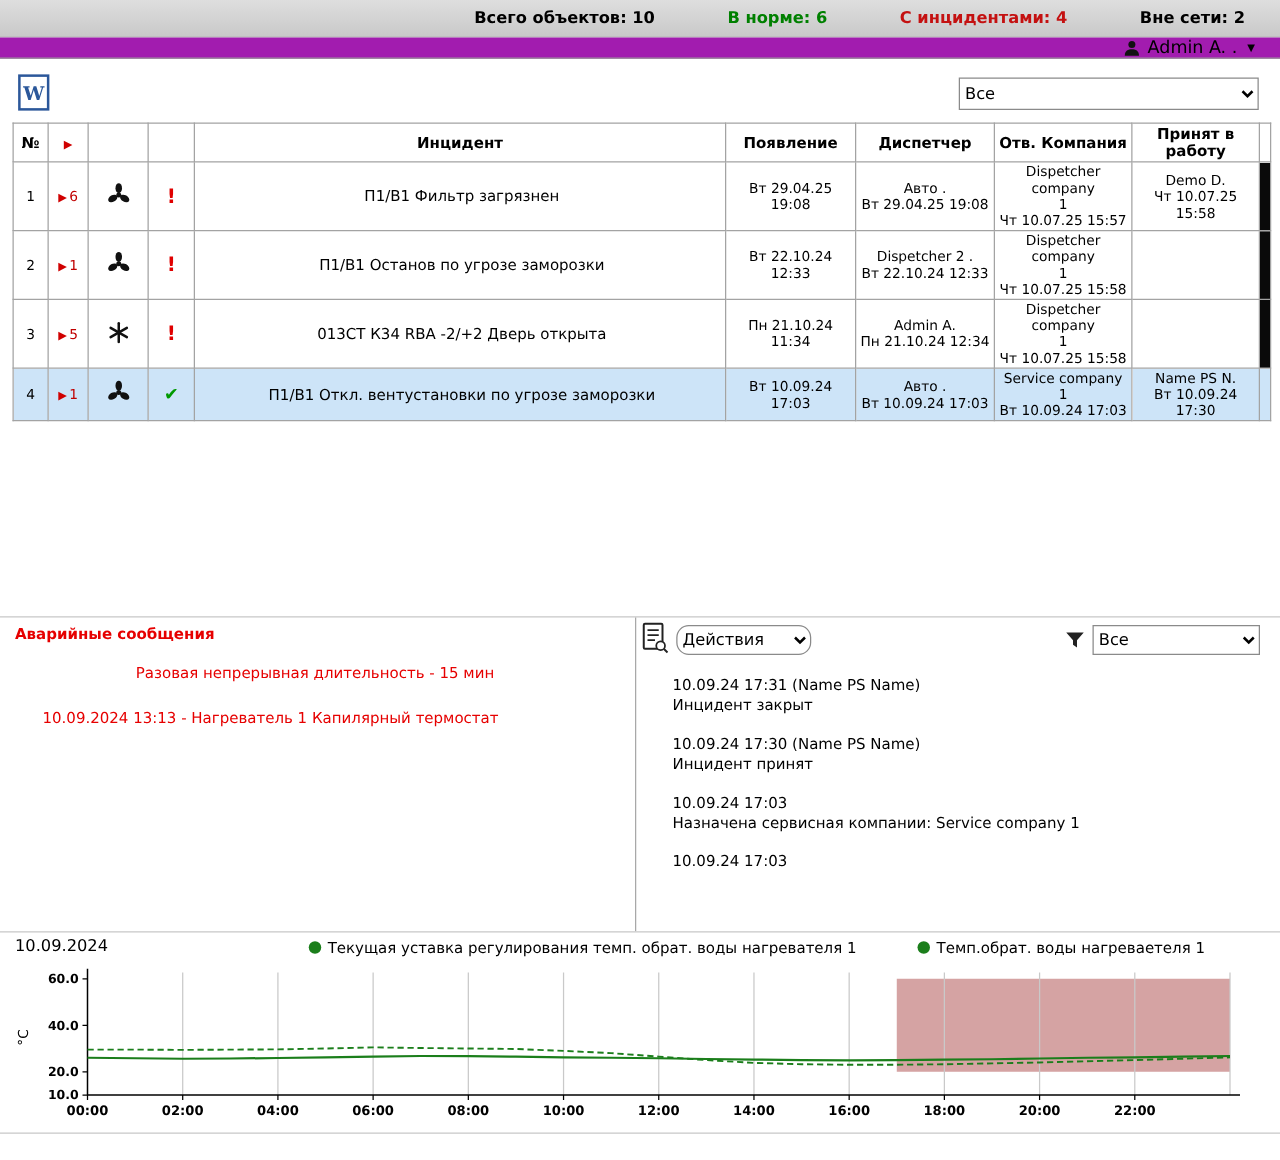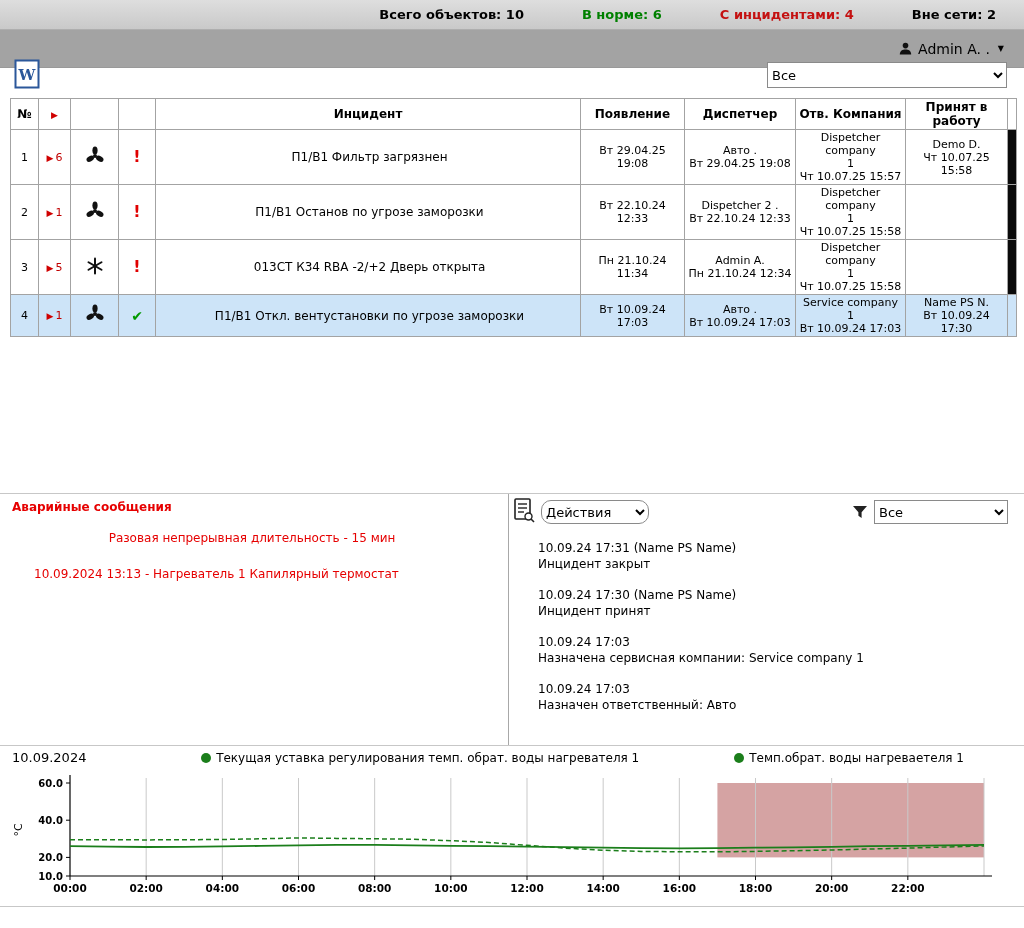--- a/index.html
+++ b/index.html
@@ -8,23 +8,23 @@
 
   
   .topbar{position:absolute;top:0;left:0;width:100%;height:30px;box-sizing:border-box;
           background:linear-gradient(#dedede,#c9c9c9);border-bottom:1px solid #aeaeae;
           display:flex;align-items:center;justify-content:flex-end;gap:58px;padding-right:28px;
           font-size:13px;font-weight:bold;}
   .stat-ok{color:#008000;}
   .stat-incidents{color:#c41111;}
 
   
-  .userbar{position:absolute;top:30px;left:0;width:100%;height:38px;box-sizing:border-box;
+  .userbar{position:absolute;top:30px;left:0;width:100%;height:17px;box-sizing:border-box;
            border-bottom:1px solid #999;display:flex;align-items:center;justify-content:flex-end;
-           padding-right:20px;font-size:14px;background:#a3a3a3;text-align:center;}
+           padding-right:20px;font-size:14px;background:#a21caf;text-align:center;}
   .user-menu{display:flex;align-items:center;gap:6px;cursor:pointer;}
   .caret{font-size:8px;margin-left:2px;}
 
   
   .word-btn{position:absolute;top:59px;left:14px;width:26px;height:30px;cursor:pointer;}
   .toolbar-select{position:absolute;top:62px;right:17px;width:240px;height:26px;font-size:13px;
                   font-family:"DejaVu Sans",sans-serif;background:#fff;border:1px solid #8a8a8a;}
 
   
   .incident-table{position:absolute;top:98px;left:10px;border-collapse:collapse;table-layout:fixed;
@@ -60,21 +60,21 @@
   .log-filter-select{width:134px;height:24px;font-size:13px;font-family:"DejaVu Sans",sans-serif;
                   background:#fff;border:1px solid #8a8a8a;}
   .log-entries{margin-top:12px;margin-left:26px;font-size:12px;}
   .log-entry{margin-bottom:15px;line-height:16px;}
 
   
   .hr2{position:absolute;top:745px;left:0;width:100%;border-top:1px solid #c7c7c7;}
   .hr3{position:absolute;top:906px;left:0;width:100%;border-top:1px solid #c7c7c7;}
   .chart-header{position:absolute;top:750px;left:12px;right:12px;display:flex;align-items:center;
                 font-size:13px;}
-  .legend{margin-left:auto;display:flex;gap:95px;padding-right:48px;font-size:12px;align-items:flex-start;}
+  .legend{margin-left:auto;display:flex;gap:49px;padding-right:48px;font-size:12px;align-items:flex-start;}
   .legend-item{display:flex;align-items:center;gap:5px;}
   .legend-dot{width:10px;height:10px;border-radius:50%;background:#1b7e1b;flex:0 0 auto;}
   #chart-svg{position:absolute;top:768px;left:10px;}
 </style>
 </head>
 <body>
 
 <div class="screen">
 
   <div class="topbar">
@@ -277,21 +277,20 @@
       <div class="log-entry">
         <div>10.09.24 17:30 (Name PS Name)</div>
         <div>Инцидент принят</div>
       </div>
       <div class="log-entry">
         <div>10.09.24 17:03</div>
         <div>Назначена сервисная компании: Service company 1</div>
       </div>
       <div class="log-entry">
         <div>10.09.24 17:03</div>
-        <div>Назначен ответственный: Авто</div>
       </div>
     </div>
   </div>
 
   <div class="hr2"></div>
   <div class="chart-header">
     <span class="chart-date">10.09.2024</span>
     <div class="legend">
       <div class="legend-item">
         <span class="legend-dot" style="background: rgb(27, 126, 27);"></span>

